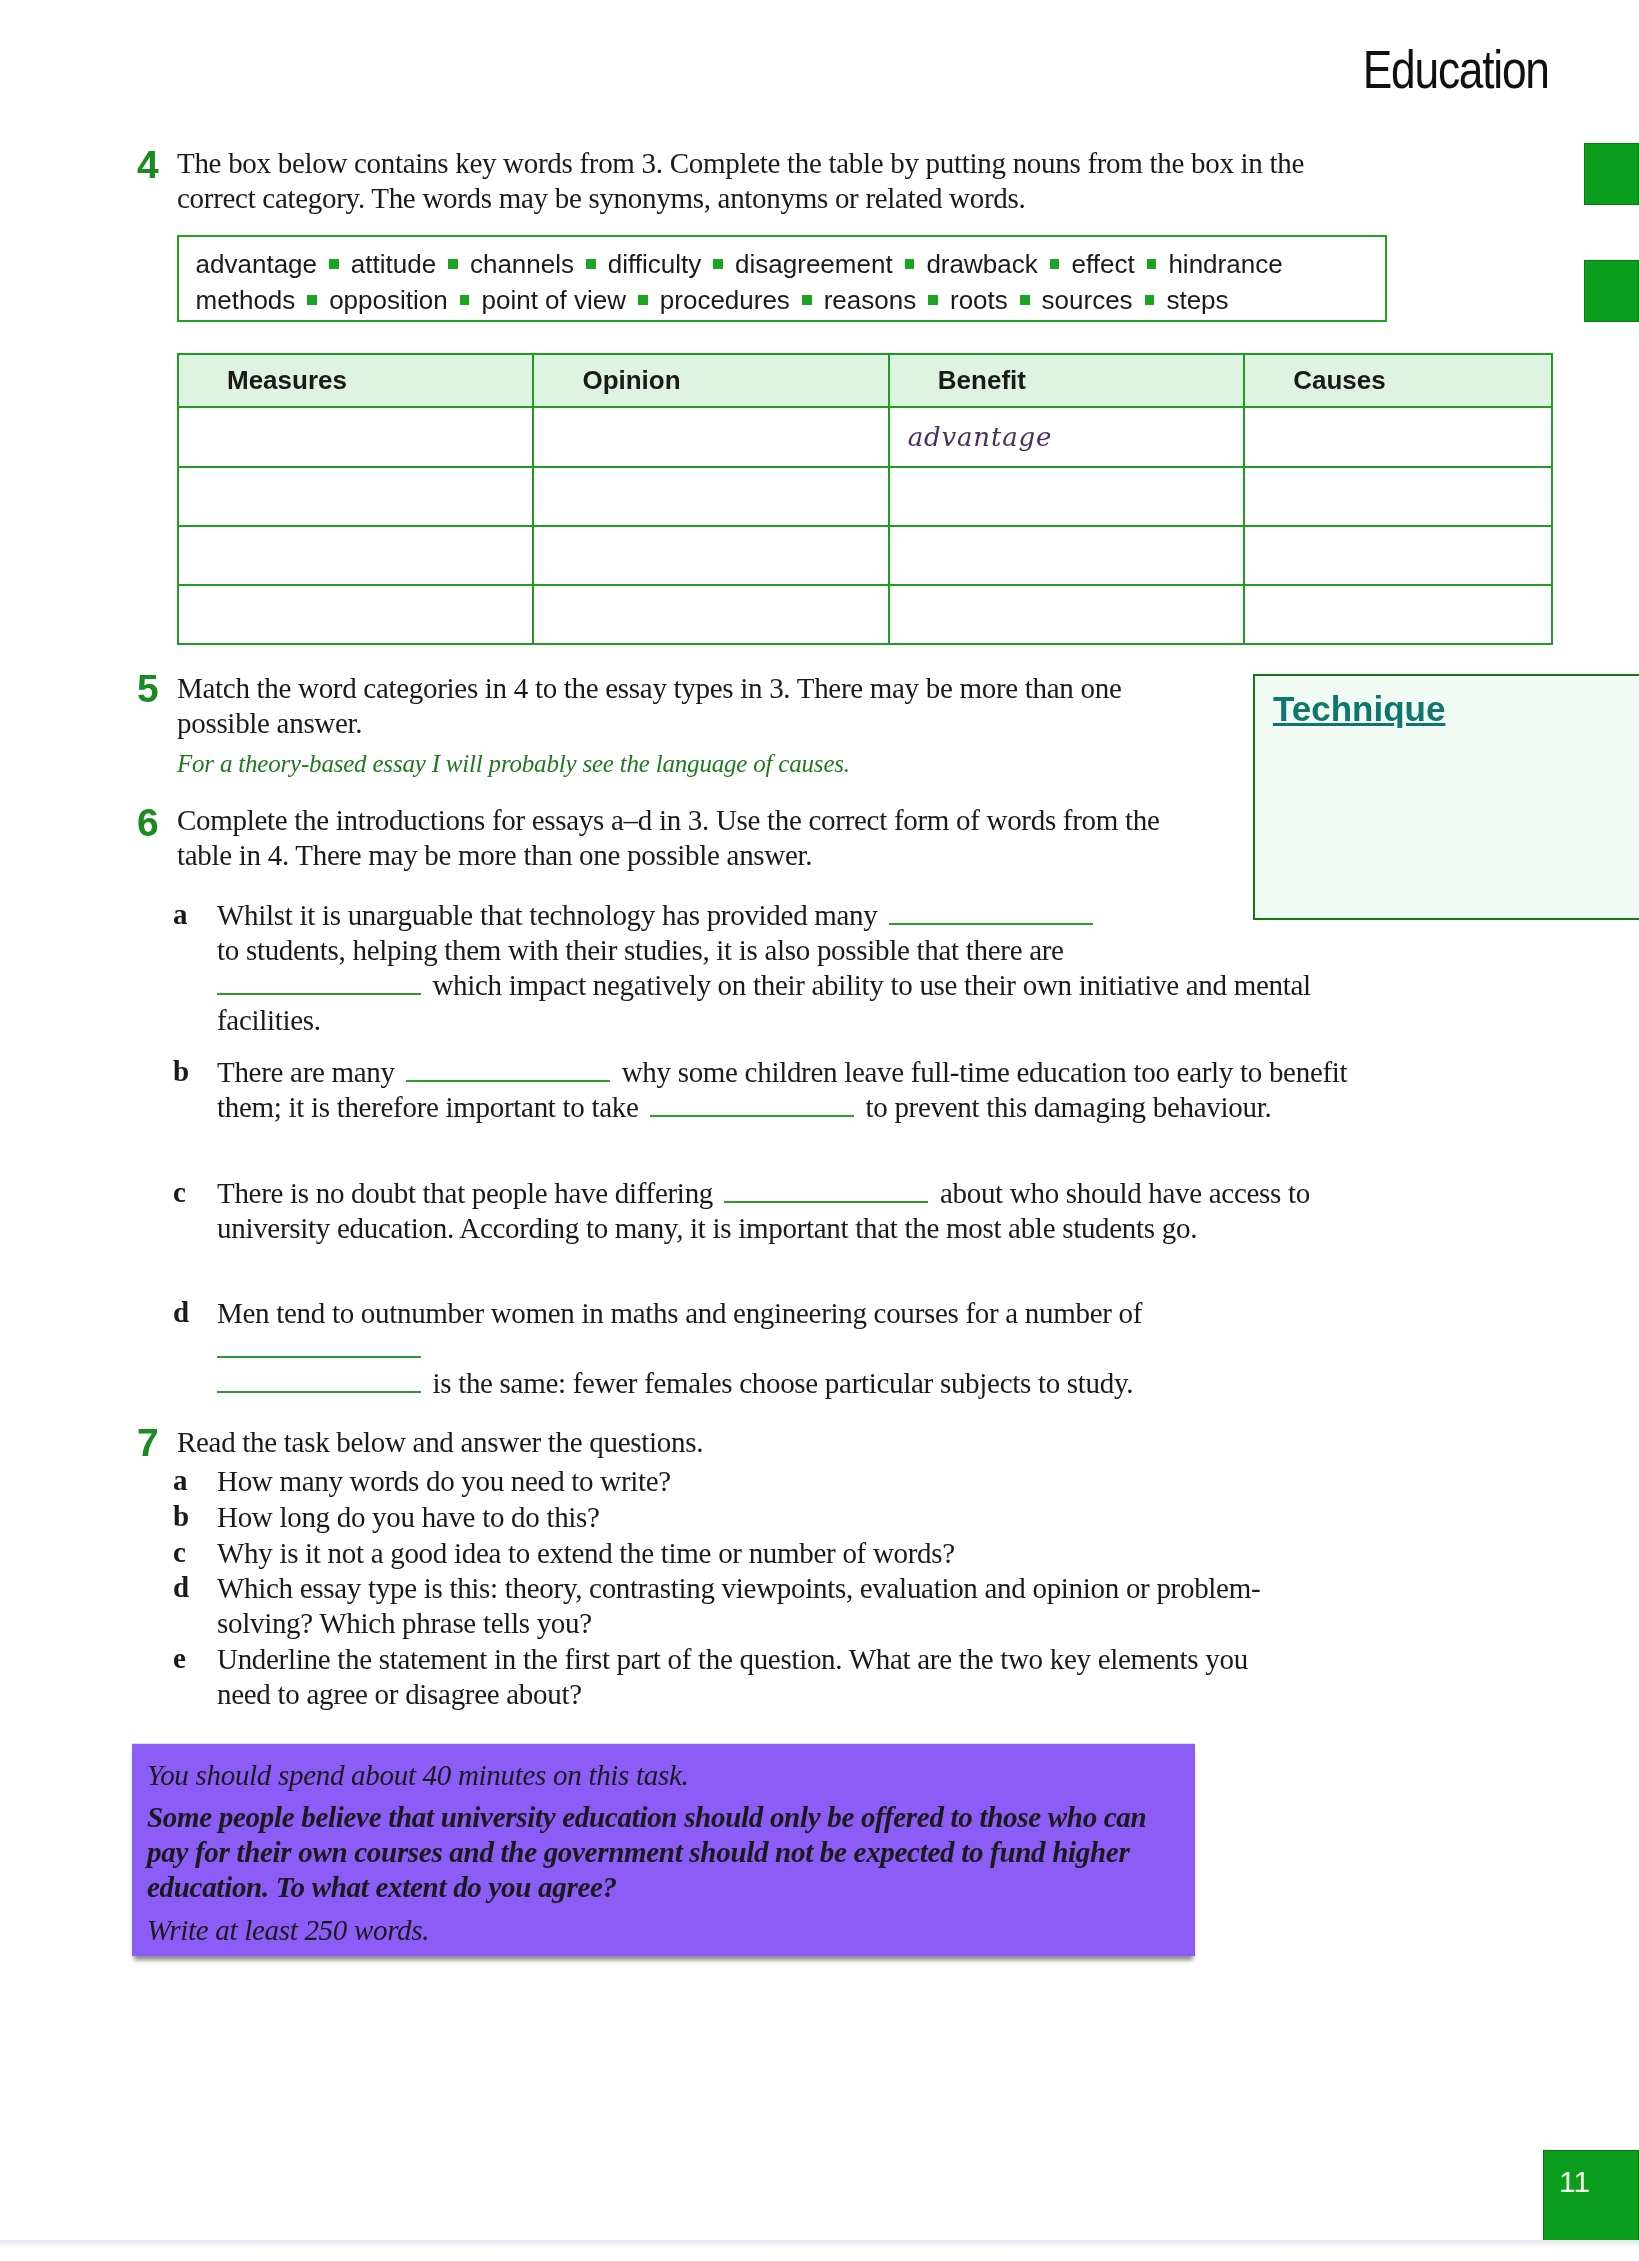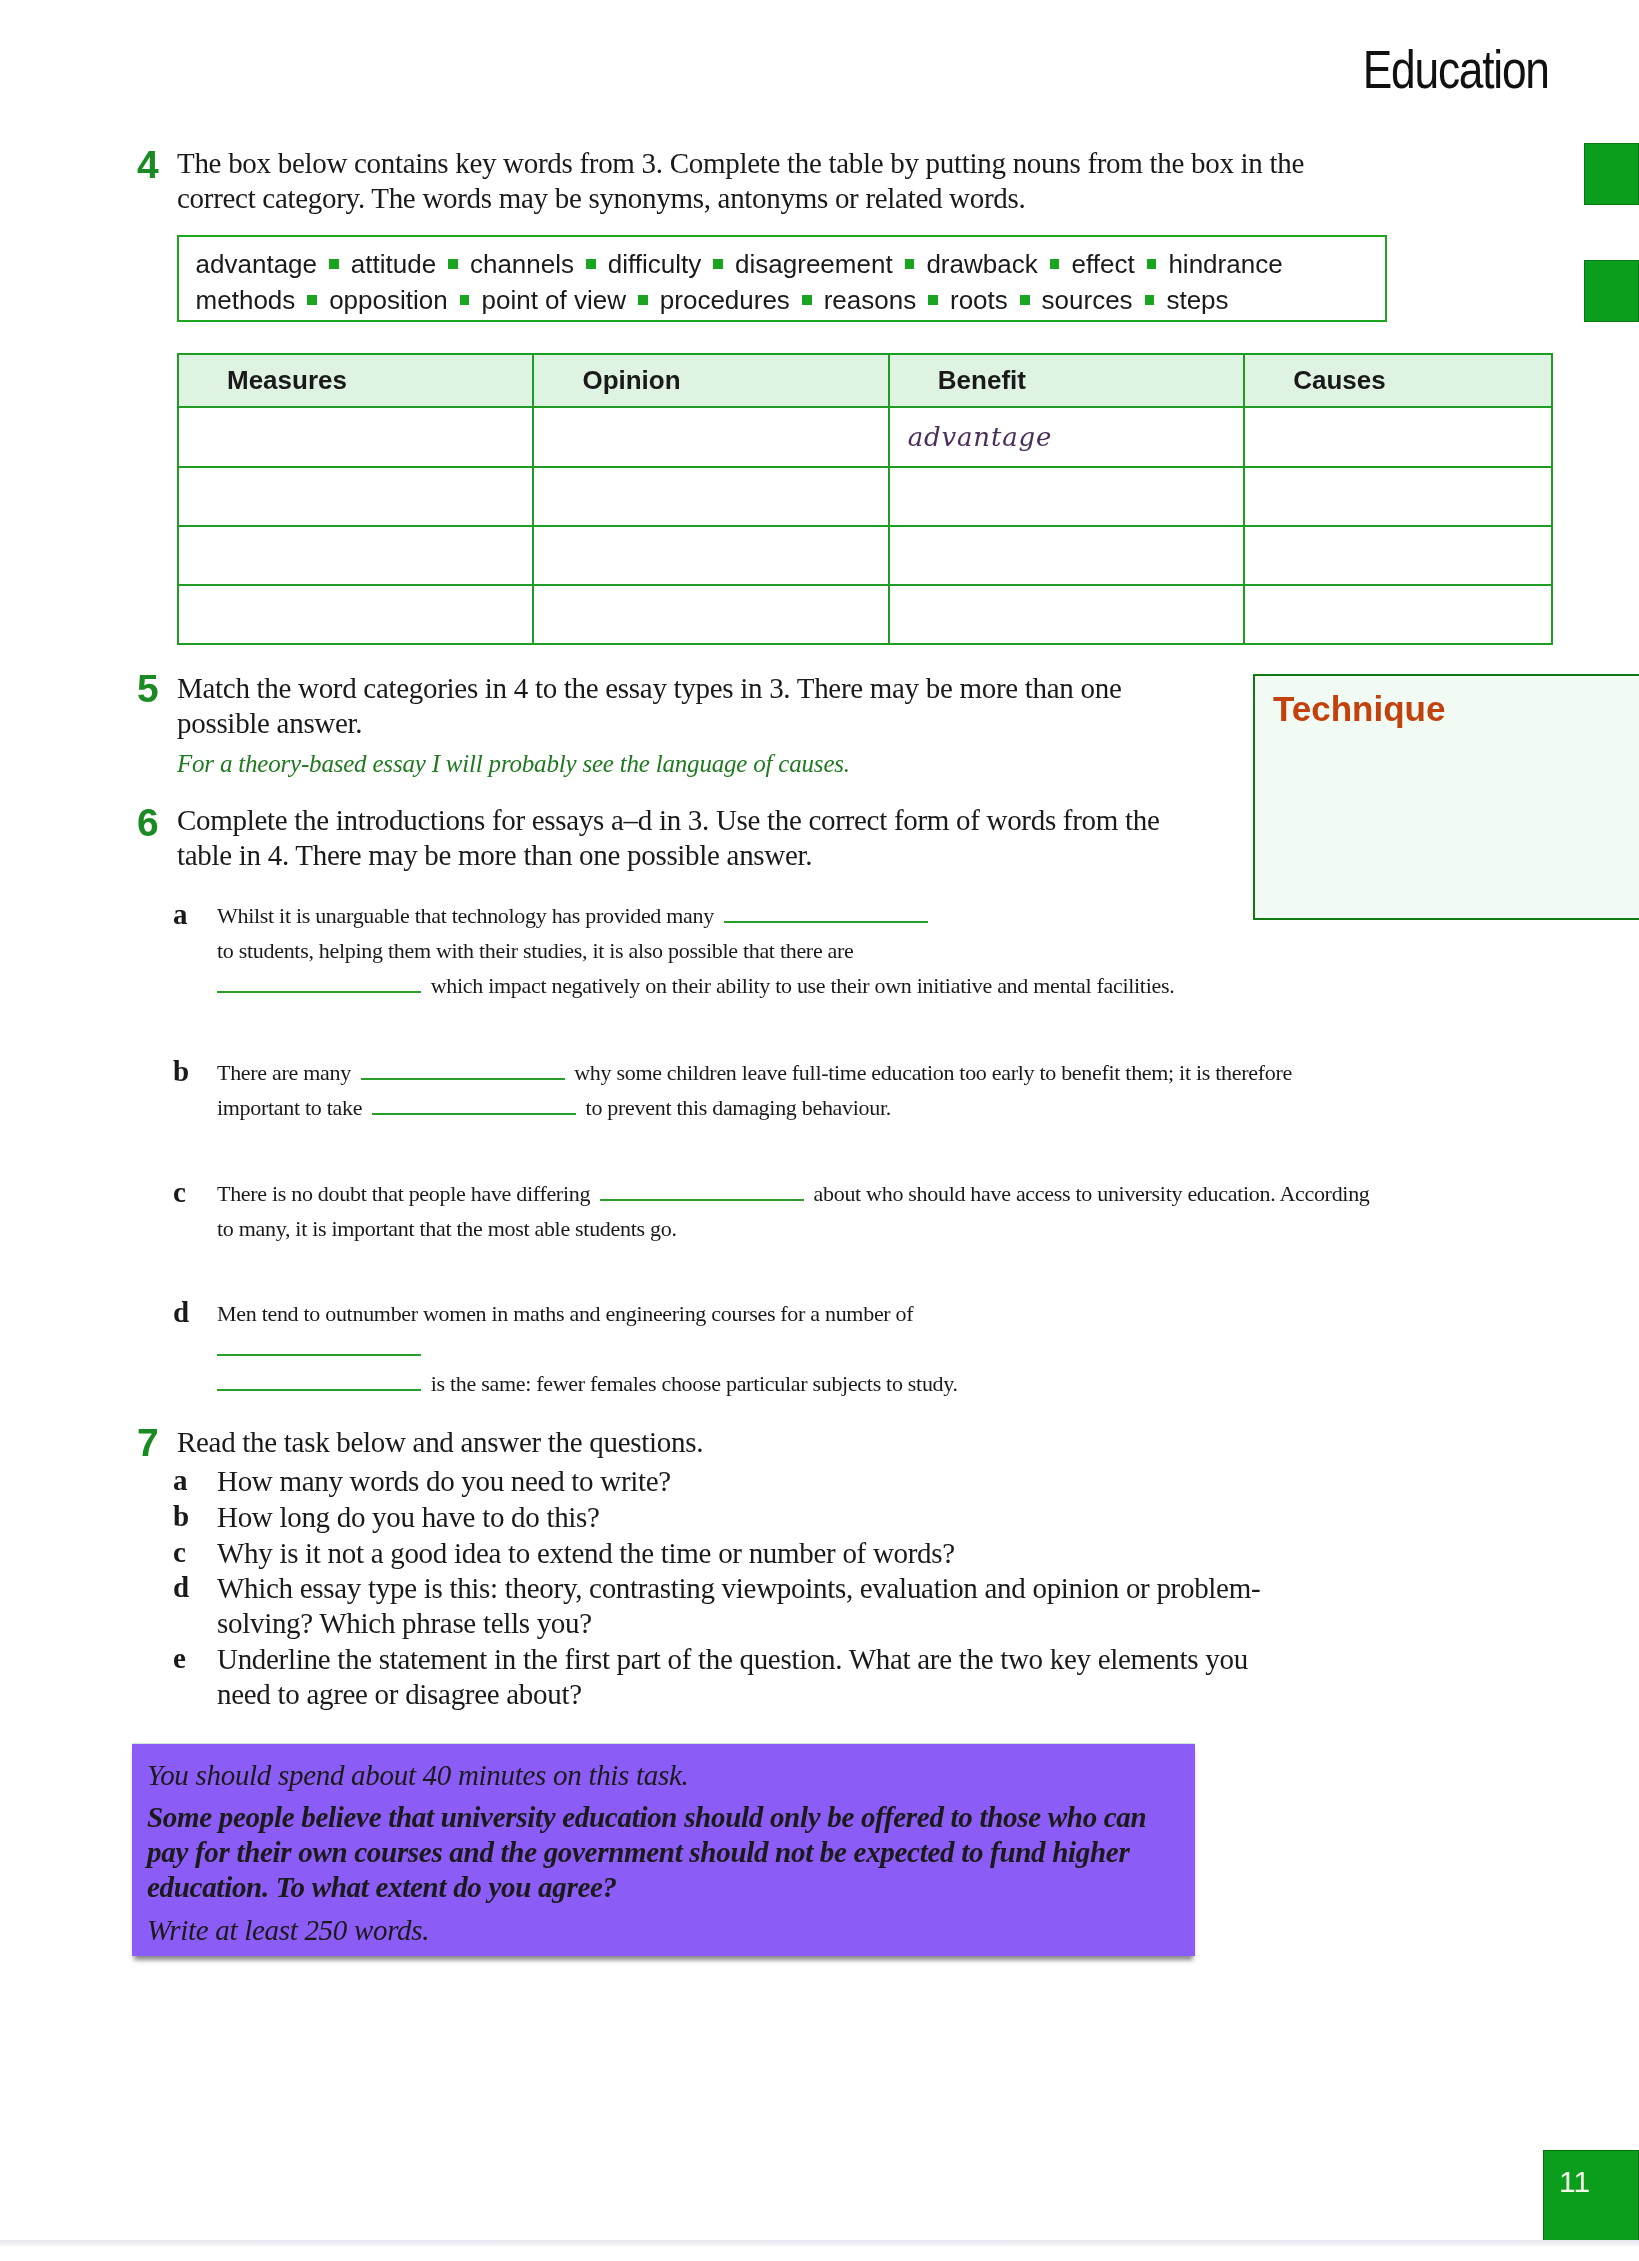--- a/index.html
+++ b/index.html
@@ -28,27 +28,27 @@
   
   .cat-table { left:177px; top:353px; width:1376px; border-collapse:collapse; }
   .cat-table th, .cat-table td { border:2.3px solid #1f9c22; padding:0 18px; box-sizing:border-box; }
   .cat-table th { background:#dff3e2; height:53px; text-align:left; font-family:"Liberation Sans", sans-serif; font-size:26px; font-weight:bold;padding-left:48px; }
   .cat-table td { height:59px; }
   .cat-table tr.r1 td { height:60px; }
   .cat-table td.hand { font-family:"DejaVu Serif", serif; font-style:italic; font-size:26px; color:#4a2f5a; letter-spacing:0.8px; }
 
   
   .technique { left:1253px; top:674px; width:407px; height:246px; border:2.3px solid #127a15; background:#f1fbf3; box-sizing:border-box; padding:12px 18px; font-family:"Liberation Sans", sans-serif; }
-  .technique .t-title { color:#c2410c; font-weight:bold; font-size:35px; line-height:41px; }
+  .technique .t-title { color:#0f766e; font-weight:bold; font-size:35px; line-height:41px;text-decoration:underline; }
   .technique .t-body { font-size:25px; line-height:32px; color:#111; }
 
   
   .sent { position:absolute; left:173px; width:1176px; }
   .sent .letter { position:absolute; left:0; top:0; font-weight:bold; font-size:29px; }
-  .sent .body { margin-left:44px; font-size:22px; line-height:35px; letter-spacing:-0.3px; }
+  .sent .body { margin-left:44px; font-size:29px; line-height:35px; letter-spacing:-0.3px; }
   .blank { display:inline-block; width:204px; border-bottom:2.3px solid #2a9e2a; height:22.6px; vertical-align:baseline; margin:0 4.5px; }
   .blank-start { margin-left:0; }
 
   
   .q-list { left:173px; top:1464px; width:1176px; }
   .q-item { position:relative; margin-bottom:0.8px; }
   .q-item .letter { position:absolute; left:0; top:0; font-weight:bold; font-size:29px; }
   .q-item .body { margin-left:44px; font-size:29px; line-height:35px; letter-spacing:-0.3px; }
 
   

